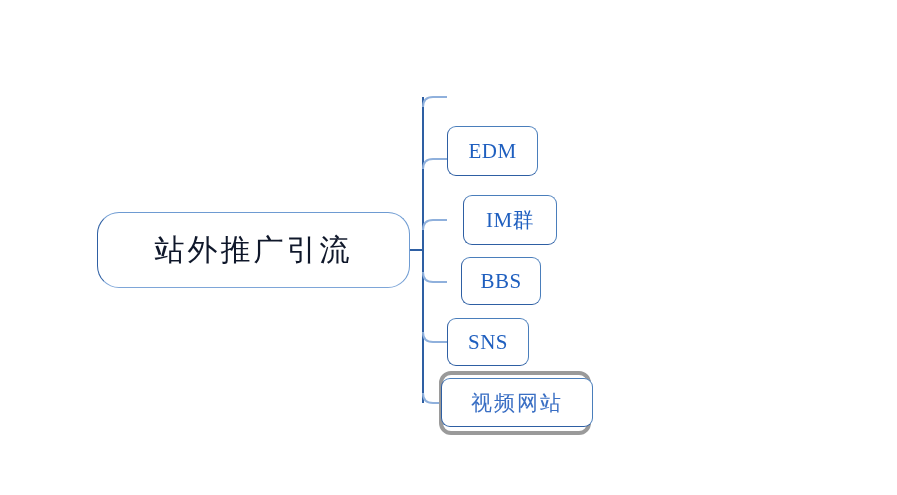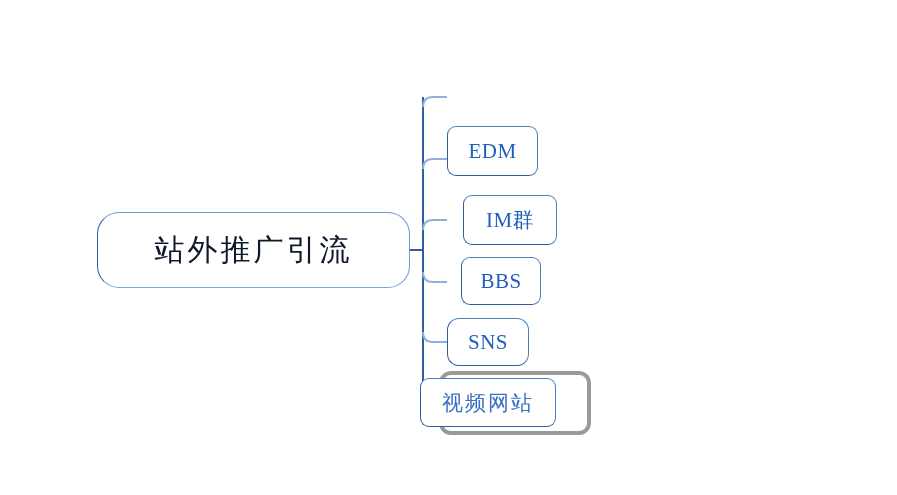--- a/index.html
+++ b/index.html
@@ -109,23 +109,23 @@
   </div>
 
   <div class="node node-child" style="left:447px; top:195px; width:94px; height:50px;margin-left:16px;">
     <span>IM群</span>
   </div>
 
   <div class="node node-child" style="left:447px; top:257px; width:80px; height:48px;margin-left:14px;">
     <span>BBS</span>
   </div>
 
-  <div class="node node-child" style="left:447px; top:318px; width:82px; height:48px;border-radius:12px;">
+  <div class="node node-child" style="left:447px; top:318px; width:82px; height:48px;">
     <span>SNS</span>
   </div>
 
   <div class="selection-frame" style="left:439px; top:371px; width:152px; height:64px;"></div>
 
-  <div class="node node-child cjk" style="left:420px; top:378px; width:136px; height:49px;">
+  <div class="node node-child cjk" style="left:441px; top:378px; width:152px; height:49px;">
     <span>视频网站</span>
   </div>
 
 </div>
 
 </body></html>

